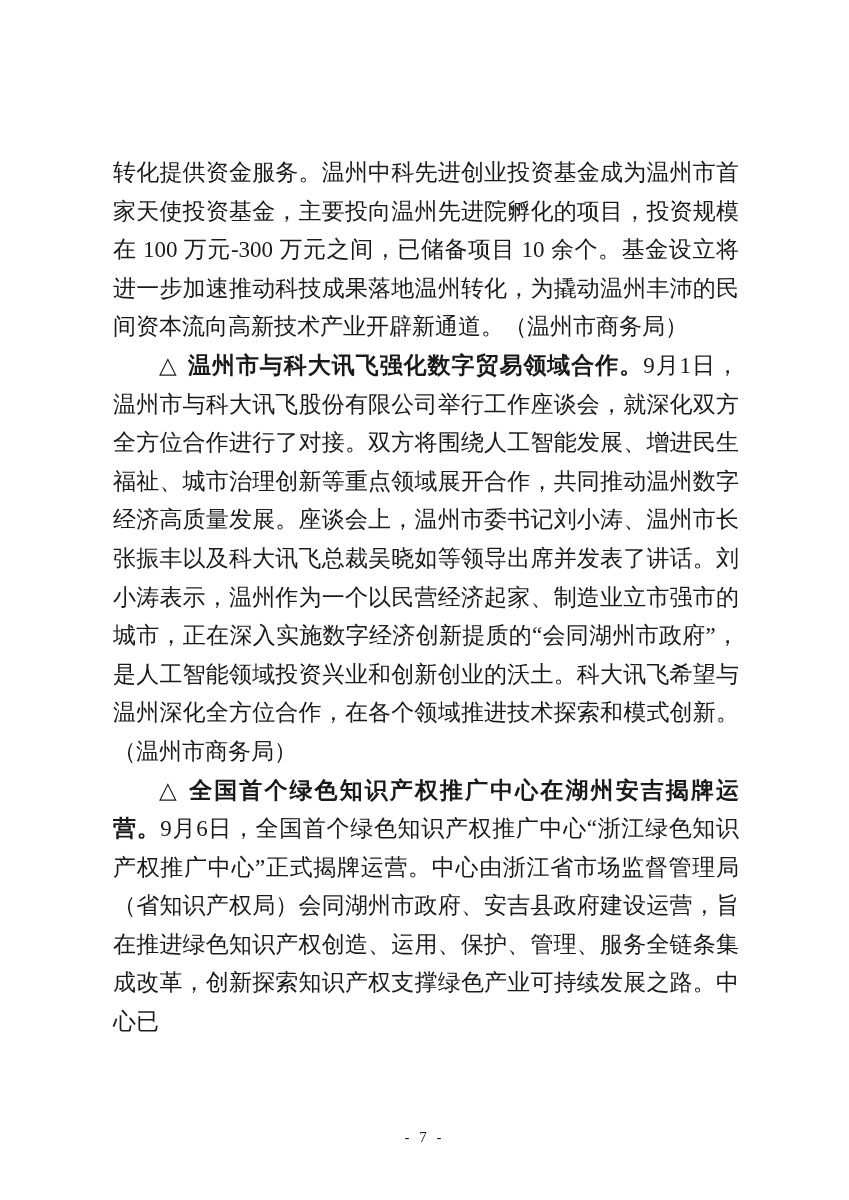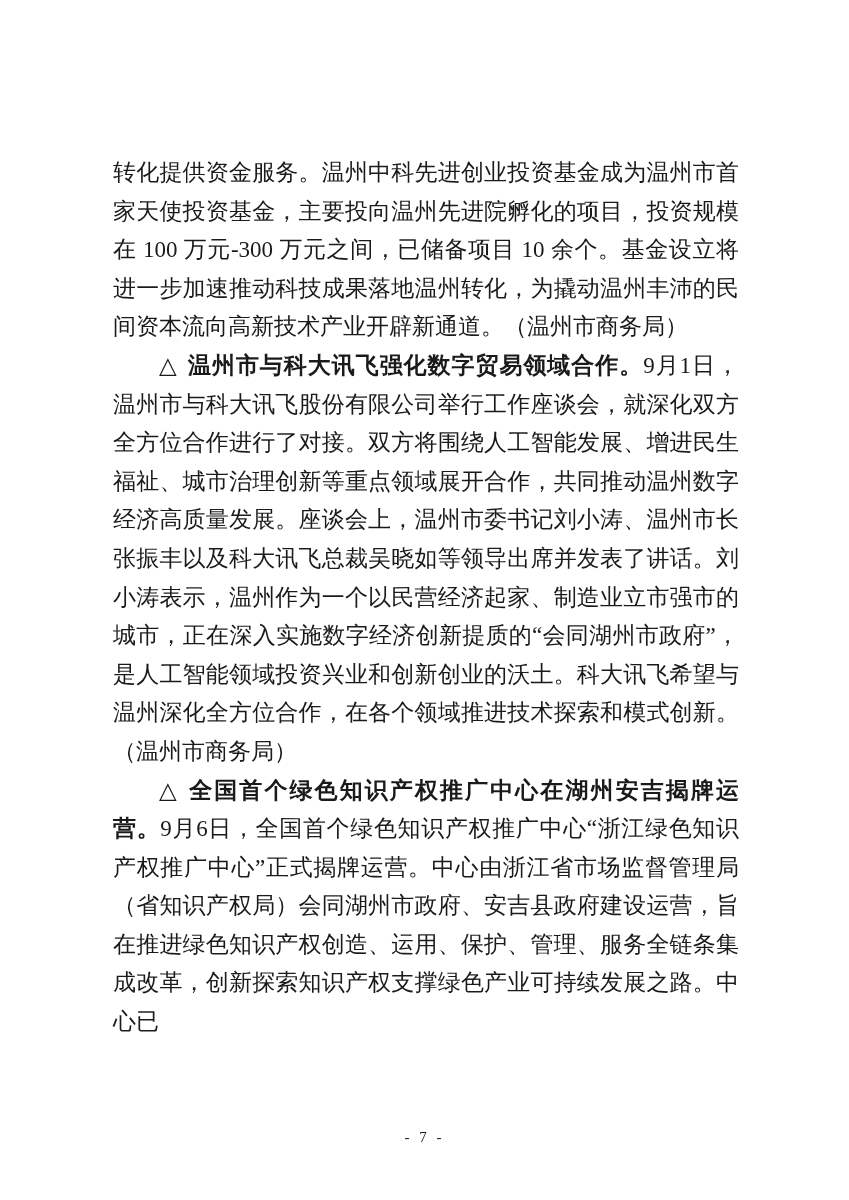--- a/index.html
+++ b/index.html
@@ -11,20 +11,21 @@
     width: 849px;
     height: 1200px;
     font-family: "Liberation Serif", "DejaVu Serif", serif;
   }
   .page {
     position: relative;
     width: 849px;
     height: 1200px;
     background: #ffffff;
     overflow: hidden;
+    font-family: Liberation Serif, serif;
   }
   .content {
     position: absolute;
     left: 113px;
     top: 154px;
     width: 626px;
     color: #1a1a1a;
     font-size: 23px;
     line-height: 38.6px;
     text-align: justify;

